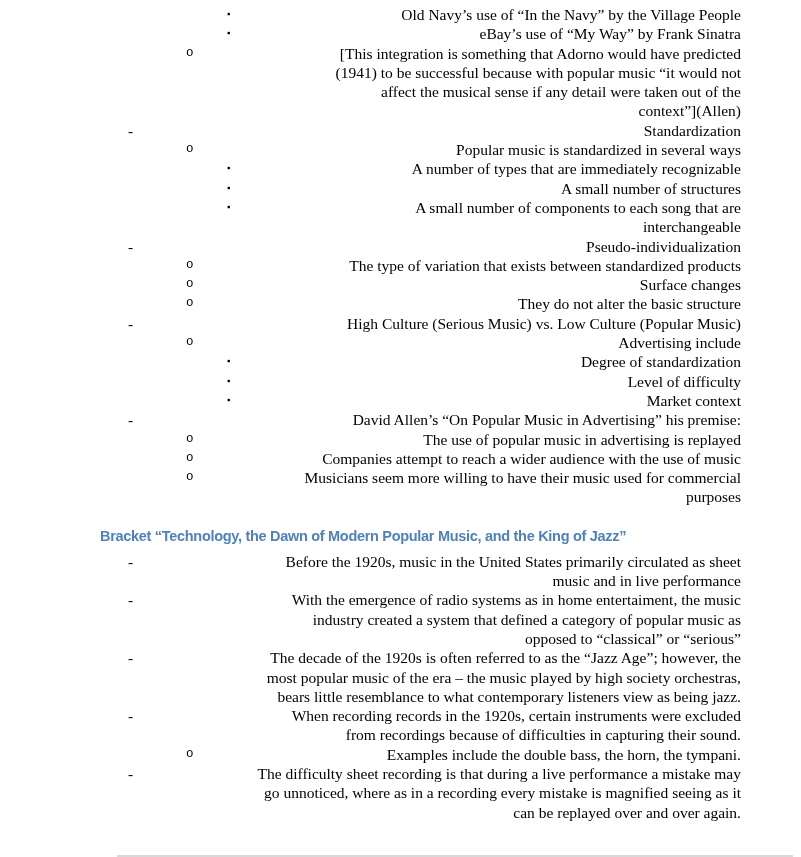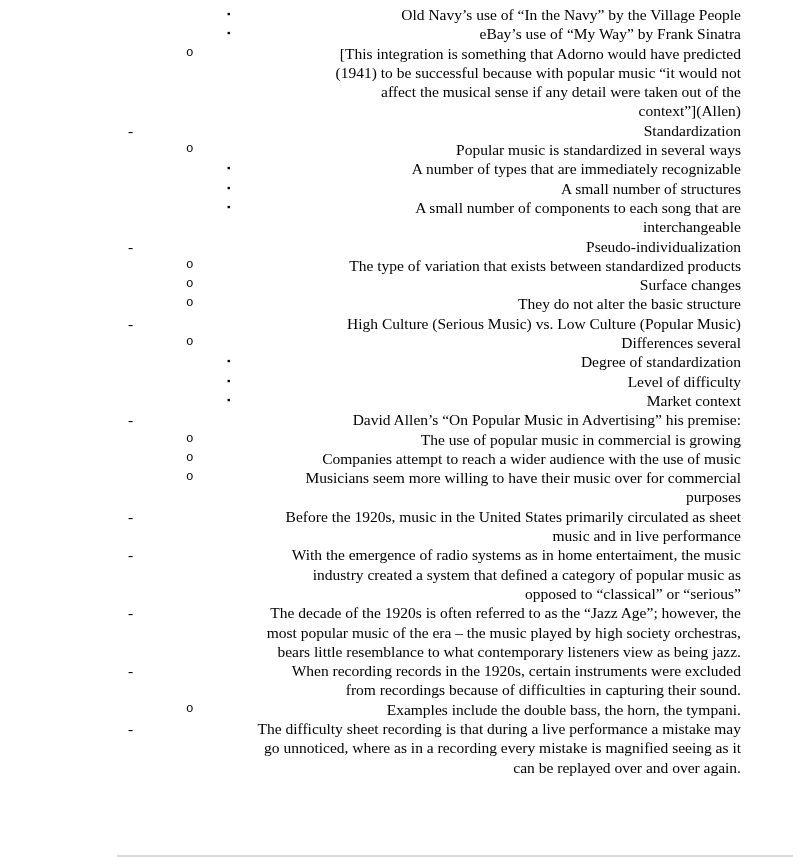--- a/index.html
+++ b/index.html
@@ -105,53 +105,54 @@
       <div class="item l2">
         <span class="bullet b-circle">o</span>
         <span class="text">They do not alter the basic structure</span>
       </div>
       <div class="item l1">
         <span class="bullet b-dash">-</span>
         <span class="text">High Culture (Serious Music) vs. Low Culture (Popular Music)</span>
       </div>
       <div class="item l2">
         <span class="bullet b-circle">o</span>
-        <span class="text">Differences several</span>
+        <span class="text">Advertising include</span>
       </div>
       <div class="item l3">
         <span class="bullet b-square">▪</span>
         <span class="text">Degree of standardization</span>
       </div>
       <div class="item l3">
         <span class="bullet b-square">▪</span>
         <span class="text">Level of difficulty</span>
       </div>
       <div class="item l3">
         <span class="bullet b-square">▪</span>
         <span class="text">Market context</span>
       </div>
       <div class="item l1">
         <span class="bullet b-dash">-</span>
         <span class="text">David Allen’s “On Popular Music in Advertising” his premise:</span>
       </div>
       <div class="item l2">
         <span class="bullet b-circle">o</span>
-        <span class="text">The use of popular music in commercial is growing</span>
+        <span class="text">The use of popular music in advertising is replayed</span>
       </div>
       <div class="item l2">
         <span class="bullet b-circle">o</span>
         <span class="text">Companies attempt to reach a wider audience with the use of music</span>
       </div>
       <div class="item l2">
         <span class="bullet b-circle">o</span>
-        <span class="text">Musicians seem more willing to have their music over for commercial
+        <span class="text">Musicians seem more willing to have their music used for commercial
 purposes</span>
       </div>
     </div>
 
+  <h2 class="heading">Bracket “Technology, the Dawn of Modern Popular Music, and the King of Jazz”</h2>
 
   <div class="list list-bottom">
       <div class="item l1">
         <span class="bullet b-dash">-</span>
         <span class="text">Before the 1920s, music in the United States primarily circulated as sheet
 music and in live performance</span>
       </div>
       <div class="item l1">
         <span class="bullet b-dash">-</span>
         <span class="text">With the emergence of radio systems as in home entertaiment, the music

